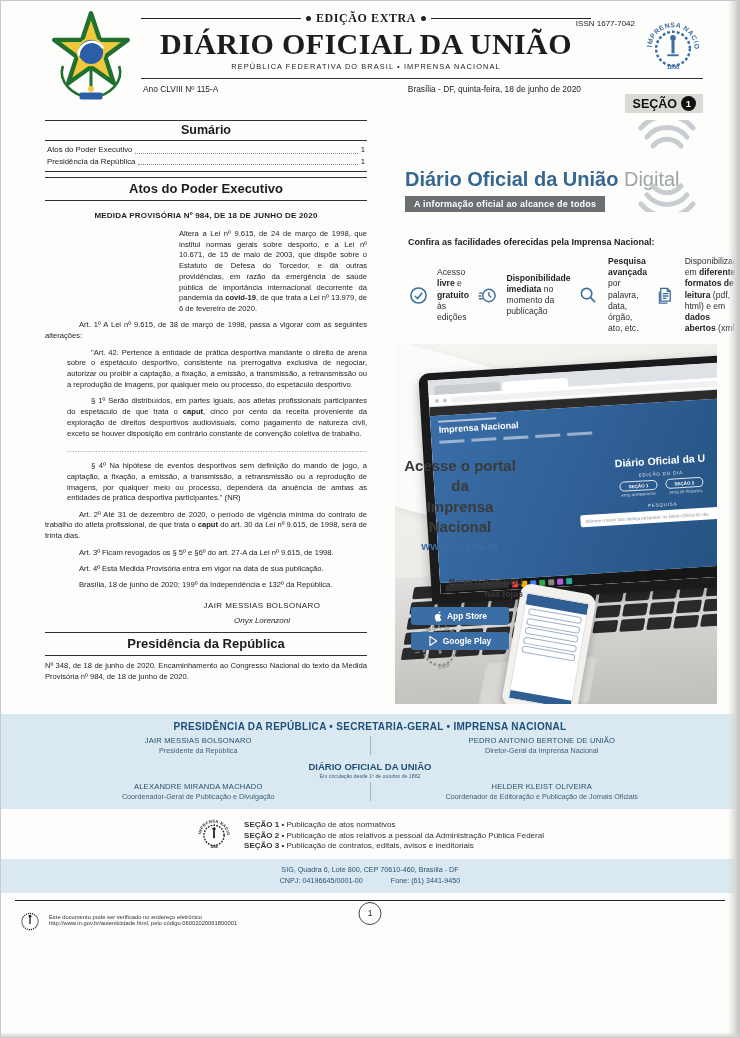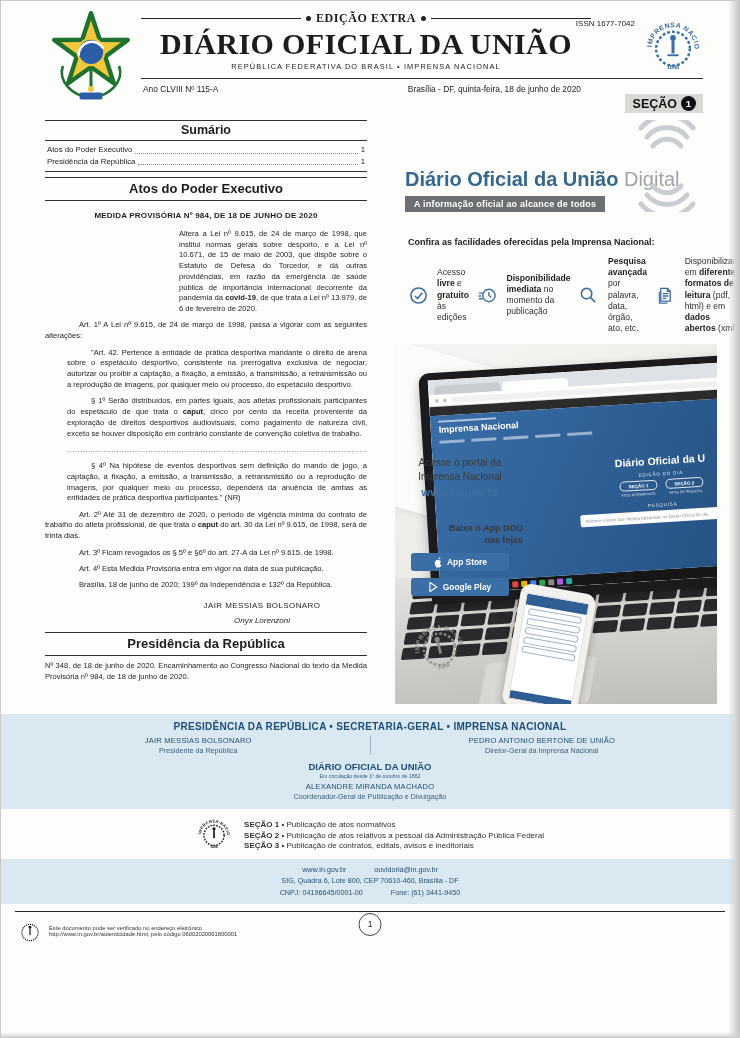--- a/index.html
+++ b/index.html
@@ -93,21 +93,21 @@
   .kb i{width:24px;height:12px;background:#2a2a2c;border-radius:2px;display:block;}
   .trackpad{width:112px;height:48px;background:#d8d7d4;border-radius:5px;margin:7px 0 0 70px;transform:skewX(-14deg);box-shadow:inset 0 0 3px rgba(0,0,0,.12);}
   .phone{position:absolute;left:116px;top:244px;width:76px;height:124px;background:#f2f1ee;border-radius:11px;transform:rotate(10deg);box-shadow:0 4px 9px rgba(0,0,0,.28);padding:9px 6px 9px;box-sizing:border-box;z-index:5;}
   .phone-screen{height:100%;background:#fff;border:1px solid #ddd;overflow:hidden;display:flex;flex-direction:column;}
   .ph-top{height:11px;background:#2f5e92;flex:none;}
   .ph-body{flex:1;padding:3px 4px;display:flex;flex-direction:column;gap:2.5px;}
   .ph-row{height:5px;border:1px solid #9fb3c8;border-radius:3px;}
   .ph-bot{height:8px;background:#2f5e92;flex:none;}
   .wm-seal{position:absolute;left:16px;bottom:26px;color:#8e8f88;transform:rotate(-14deg);opacity:.95;z-index:4;}
   .portal{position:absolute;left:2px;top:112px;width:126px;text-align:center;z-index:6;}
-  .portal-l{font-size:10px;font-weight:normal;color:#3a3a3a;line-height:1.35;}
+  .portal-l{font-size:15px;font-weight:bold;color:#3a3a3a;line-height:1.35;}
   .portal-url{font-size:11.5px;font-weight:bold;color:#3c6e9f;margin-top:3px;}
   .app-l{font-size:9px;font-weight:bold;color:#3a3a3a;line-height:1.35;margin-top:24px;text-align:right;}
   .store-btn{display:flex;align-items:center;justify-content:center;gap:5px;width:98px;height:18px;margin:7px auto 0;background:#3b6ea5;border-radius:3px;color:#fff;font-size:8.4px;font-weight:bold;cursor:pointer;}
 
   
   .exped{background:#d9e8f1;margin-top:10px;padding:7px 26px 8px;text-align:center;}
   .orgs{font-weight:bold;font-size:10px;color:#1f4e79;letter-spacing:.3px;}
   .off-row{display:flex;margin-top:4px;}
   .off{flex:1;padding:0 8px;}
   .off + .off{border-left:1px solid #9cb6c6;}
@@ -203,21 +203,21 @@
           <span class="sum-leader"></span>
           <span>1</span>
         </div>
       </div>
 
       <div class="sec-header">Atos do Poder Executivo</div>
 
       <div class="doc">
         <div class="mp-heading">MEDIDA PROVISÓRIA Nº 984, DE 18 DE JUNHO DE 2020</div>
         <p class="ementa"><span>Altera a Lei nº 9.615, de 24 de março de 1998, que institui normas gerais sobre desporto, e a Lei nº 10.671, de 15 de maio de 2003, que dispõe sobre o Estatuto de Defesa do Torcedor, e dá outras providências, em razão da emergência de saúde pública de importância internacional decorrente da pandemia da </span><b>covid-19</b><span>, de que trata a Lei nº 13.979, de 6 de fevereiro de 2020.</span></p>
-        <p>Art. 1º A Lei nº 9.615, de 24 de março de 1998, passa a vigorar com as seguintes alterações:</p>
+        <p>Art. 1º A Lei nº 9.615, de 38 de março de 1998, passa a vigorar com as seguintes alterações:</p>
         <p class="quote">"Art. 42. Pertence à entidade de prática desportiva mandante o direito de arena sobre o espetáculo desportivo, consistente na prerrogativa exclusiva de negociar, autorizar ou proibir a captação, a fixação, a emissão, a transmissão, a retransmissão ou a reprodução de imagens, por qualquer meio ou processo, do espetáculo desportivo.</p>
         <p class="quote"><span>§ 1º Serão distribuídos, em partes iguais, aos atletas profissionais participantes do espetáculo de que trata o </span><b>caput</b><span>, cinco por cento da receita proveniente da exploração de direitos desportivos audiovisuais, como pagamento de natureza civil, exceto se houver disposição em contrário constante de convenção coletiva de trabalho.</span></p>
         <p class="dotline">....................................................................................................................................................</p>
         <p class="quote">§ 4º Na hipótese de eventos desportivos sem definição do mando de jogo, a captação, a fixação, a emissão, a transmissão, a retransmissão ou a reprodução de imagens, por qualquer meio ou processo, dependerá da anuência de ambas as entidades de prática desportiva participantes." (NR)</p>
         <p><span>Art. 2º Até 31 de dezembro de 2020, o período de vigência mínima do contrato de trabalho do atleta profissional, de que trata o </span><b>caput</b><span> do art. 30 da Lei nº 9.615, de 1998, será de trinta dias.</span></p>
         <p>Art. 3º Ficam revogados os § 5º e §6º do art. 27-A da Lei nº 9.615, de 1998.</p>
         <p>Art. 4º Esta Medida Provisória entra em vigor na data de sua publicação.</p>
         <p>Brasília, 18 de junho de 2020; 199º da Independência e 132º da República.</p>
         <div class="sig-block">
           <div class="sig-name">JAIR MESSIAS BOLSONARO</div>
@@ -486,20 +486,24 @@
         <div class="off-role">Diretor-Geral da Imprensa Nacional</div>
       </div>
     </div>
     <div class="dou-t">DIÁRIO OFICIAL DA UNIÃO</div>
     <div class="dou-s">Em circulação desde 1º de outubro de 1862</div>
     <div class="coord-row">
       <div class="off">
         <div class="off-name">ALEXANDRE MIRANDA MACHADO</div>
         <div class="off-role">Coordenador-Geral de Publicação e Divulgação</div>
       </div>
+      <div class="off">
+        <div class="off-name">HELDER KLEIST OLIVEIRA</div>
+        <div class="off-role">Coordenador de Editoração e Publicação de Jornais Oficiais</div>
+      </div>
     </div>
   </div>
 
   <div class="secoes">
     <span class="secoes-seal">
       <svg class="seal-svg" width="36" height="37" viewBox="0 0 64 66">
         <path id="arcC" d="M9,38 A23,23 0 1 1 55,38" fill="none"></path>
         <text class="seal-arc"><textPath href="#arcC" startOffset="2%">IMPRENSA NACIONAL</textPath></text>
         <circle cx="32" cy="38" r="18" fill="none" stroke="currentColor" stroke-width="2.6" stroke-dasharray="3 2.2"></circle>
         <rect x="30.4" y="29" width="3.2" height="14" fill="currentColor"></rect>
@@ -508,21 +512,20 @@
       </svg>
     </span>
     <div class="sec-lines">
       <div class="sec-line"><b>SEÇÃO 1</b><span>Publicação de atos normativos</span></div>
       <div class="sec-line"><b>SEÇÃO 2</b><span>Publicação de atos relativos a pessoal da Administração Pública Federal</span></div>
       <div class="sec-line"><b>SEÇÃO 3</b><span>Publicação de contratos, editais, avisos e ineditoriais</span></div>
     </div>
   </div>
 
   <div class="contact">
-    <div><span>www.in.gov.br</span><span class="cgap"></span><span>ouvidoria@in.gov.br</span></div>
     <div>SIG, Quadra 6, Lote 800, CEP 70610-460, Brasília - DF</div>
     <div><span>CNPJ: 04196645/0001-00</span><span class="cgap"></span><span>Fone: (61) 3441-9450</span></div>
   </div>
 
   <div class="bottombar">
     <div class="verify">
       <span>
         <svg class="seal-svg" width="26" height="27" viewBox="0 0 64 66" style="color:#222">
           <circle cx="32" cy="38" r="20" fill="none" stroke="currentColor" stroke-width="3" stroke-dasharray="3 2.2"></circle>
           <rect x="30.4" y="28" width="3.2" height="16" fill="currentColor"></rect>

